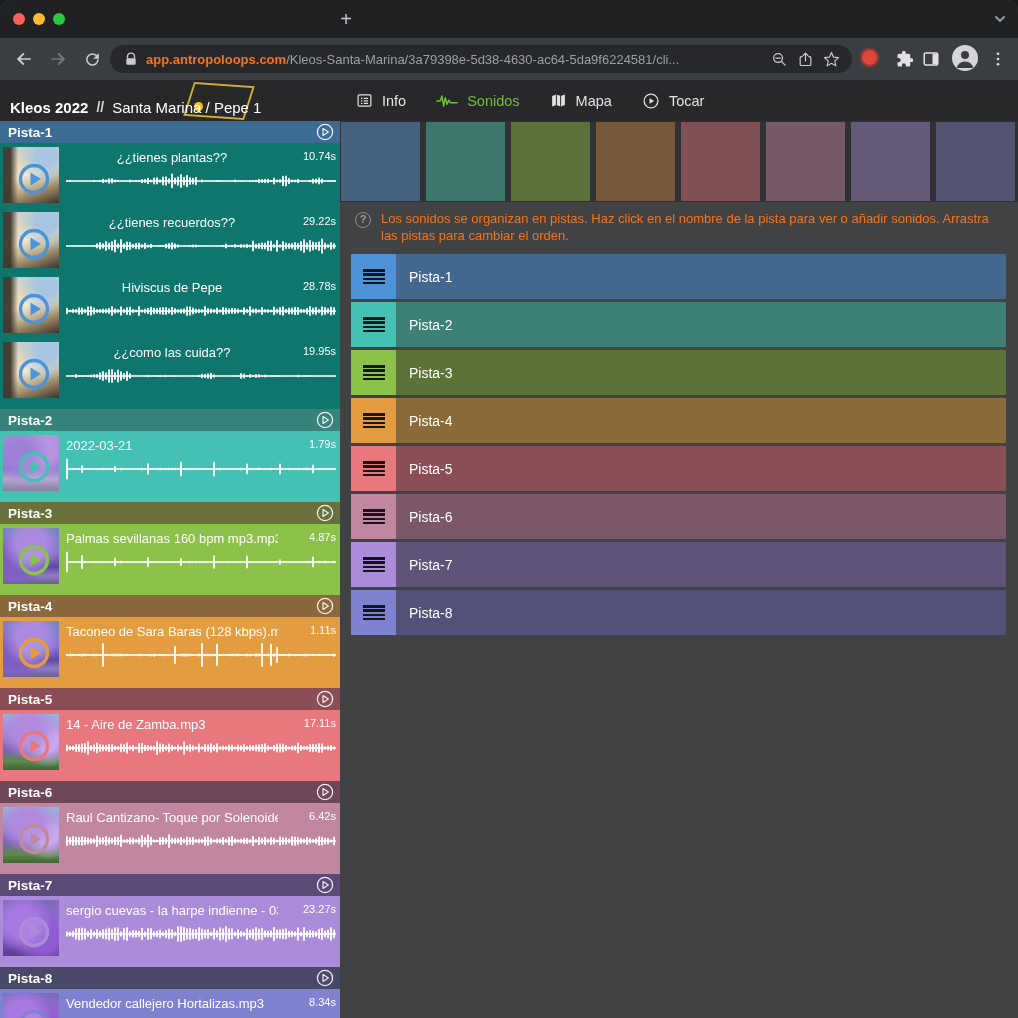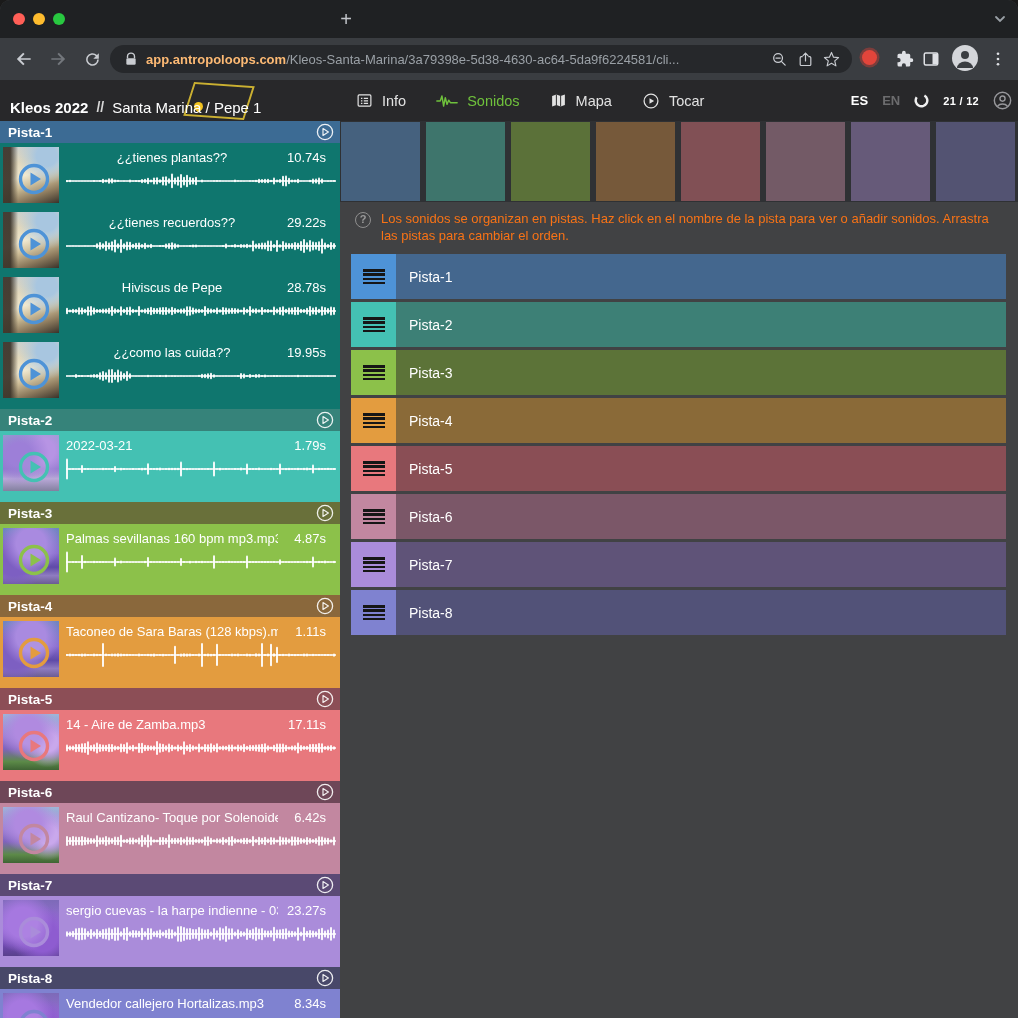--- a/index.html
+++ b/index.html
@@ -14,21 +14,21 @@
   .tab{position:absolute;left:72px;top:6px;width:250px;height:32px;background:#3a3d41;border-radius:10px 10px 0 0;display:flex;align-items:center;padding:0 10px 0 14px;}
   .favicon{width:16px;height:16px;border-radius:50%;background:conic-gradient(#d4402c 0 38%,#f07040 38% 52%,#b23227 52% 78%,#e85535 78% 100%);flex:0 0 auto;}
   .tab-title{color:#e8eaed;font-size:13px;margin-left:10px;flex:1;white-space:nowrap;overflow:hidden;}
   .tab-close{color:#9aa0a6;font-size:15px;line-height:15px;padding:0 2px;cursor:default;}
   .newtab{position:absolute;left:334px;top:7px;color:#c3c6cb;font-size:20px;line-height:24px;width:24px;text-align:center;}
   .tabchevron{position:absolute;right:10px;top:11px;}
   .toolbar{position:absolute;left:0;top:38px;width:100%;height:42px;background:#3a3d41;}
   .tb-ic{position:absolute;top:9px;width:24px;height:24px;display:flex;align-items:center;justify-content:center;}
   .omnibox{position:absolute;left:110px;top:7px;width:742px;height:28px;background:#26282b;border-radius:14px;display:flex;align-items:center;padding:0 8px 0 14px;}
   .url{font-size:13px;white-space:nowrap;overflow:hidden;flex:1;margin-left:8px;}
-  .url .host{color:#fdba74;font-weight:bold;}
+  .url .host{color:#f97316;font-weight:bold;}
   .url .path{color:#9aa0a6;}
   .ob-ic{width:26px;height:26px;display:flex;align-items:center;justify-content:center;flex:0 0 auto;}
   .recdot{position:absolute;left:862px;top:12px;width:15px;height:15px;border-radius:50%;background:#e2453b;box-shadow:0 0 0 2.5px rgba(206,62,53,.45);}
   .avatarbtn{position:absolute;left:952px;top:7px;width:26px;height:26px;border-radius:50%;background:#d4d6da;display:flex;align-items:center;justify-content:center;overflow:hidden;}
 
   
   .appheader{position:absolute;left:0;top:80px;width:100%;height:41px;background:#28282a;}
   .photo{position:absolute;left:0;top:0;width:340px;height:41px;overflow:hidden;
     background:
       linear-gradient(90deg,rgba(18,15,11,.6) 0 34%,rgba(18,15,11,.18) 52%,rgba(18,15,11,0) 64%),
@@ -56,21 +56,21 @@
   
   .content{position:absolute;left:0;top:121px;width:1018px;height:897px;display:flex;}
   .sidebar{width:340px;height:897px;overflow:hidden;flex:0 0 auto;background:#35363a;}
   .track-header{height:22px;display:flex;align-items:center;padding:0 6px 0 8px;}
   .track-name{color:#fff;font-size:13.5px;font-weight:700;flex:1;}
   .clips{padding-bottom:6px;}
   .clip{position:relative;height:65px;}
   .thumb{position:absolute;left:3px;top:4px;width:56px;height:56px;}
   .playov{position:absolute;left:15px;top:16px;}
   .clip-name{position:absolute;left:66px;right:62px;top:7px;color:#fff;font-size:13px;white-space:nowrap;overflow:hidden;}
-  .clip-dur{position:absolute;right:14px;top:7px;color:#fff;font-size:13px;}
+  .clip-dur{position:absolute;right:4px;top:7px;color:#fff;font-size:11px;}
   .wave{position:absolute;left:66px;right:4px;top:23px;height:30px;width:270px;}
   .thumb.street{background:
       linear-gradient(90deg,rgba(58,50,40,.92) 0 13%,rgba(58,50,40,0) 27%),
       radial-gradient(circle at 78% 16%,#a8c6e0 0 16%,rgba(168,198,224,0) 44%),
       linear-gradient(160deg,#c3ccd2 0%,#e2d8bc 28%,#efe6cb 48%,#cdbd97 62%,#8d7b5e 80%,#39322a 100%);}
   .thumb.jac1{background:
       radial-gradient(circle at 30% 35%,#9d7fd8 0 22%,rgba(157,127,216,0) 55%),
       radial-gradient(circle at 72% 28%,#b794e4 0 20%,rgba(183,148,228,0) 50%),
       linear-gradient(180deg,#8fa5ca 0%,#9480d2 40%,#8a74c8 60%,#b9a8d8 78%,#83809f 100%);}
   .thumb.jac2{background:
@@ -219,33 +219,20 @@
           </svg>
         <span>Mapa</span>
       </div>
       <div class="nav-item">
         <svg width="18" height="18" viewBox="0 0 24 24">
             <circle cx="12" cy="12" r="9.2" stroke="#e2e2e2" stroke-width="1.7" fill="none"></circle>
             <path d="M10 8.2v7.6l6.2-3.8z" fill="#e2e2e2"></path>
           </svg>
         <span>Tocar</span>
       </div>
-    </div>
-    <div class="hdr-right">
-      <span class="lang on">ES</span>
-      <span class="lang off">EN</span>
-      <svg class="loader" viewBox="0 0 16 16">
-          <circle cx="8" cy="8" r="6.2" stroke="#efefef" stroke-width="2.6" fill="none" stroke-dasharray="29 10" transform="rotate(-60 8 8)"></circle>
-        </svg>
-      <span class="counter">21 / 12</span>
-      <svg width="19" height="19" viewBox="0 0 20 20">
-          <circle cx="10" cy="10" r="8.6" stroke="#97979b" stroke-width="1.5" fill="none"></circle>
-          <circle cx="10" cy="8" r="2.7" stroke="#97979b" stroke-width="1.5" fill="none"></circle>
-          <path d="M4.8 16a6 4.6 0 0 1 10.4 0" stroke="#97979b" stroke-width="1.5" fill="none"></path>
-        </svg>
     </div>
   </div>
 
   <div class="content">
     <aside class="sidebar" id="sidebar">
   <section class="track-section">
     <header class="track-header" style="background: rgb(60, 107, 148);">
       <span class="track-name">Pista-1</span>
       <svg width="18" height="18" viewBox="0 0 18 18">
         <circle cx="9" cy="9" r="7.6" stroke="rgba(255,255,255,.9)" stroke-width="1.3" fill="none"></circle>

